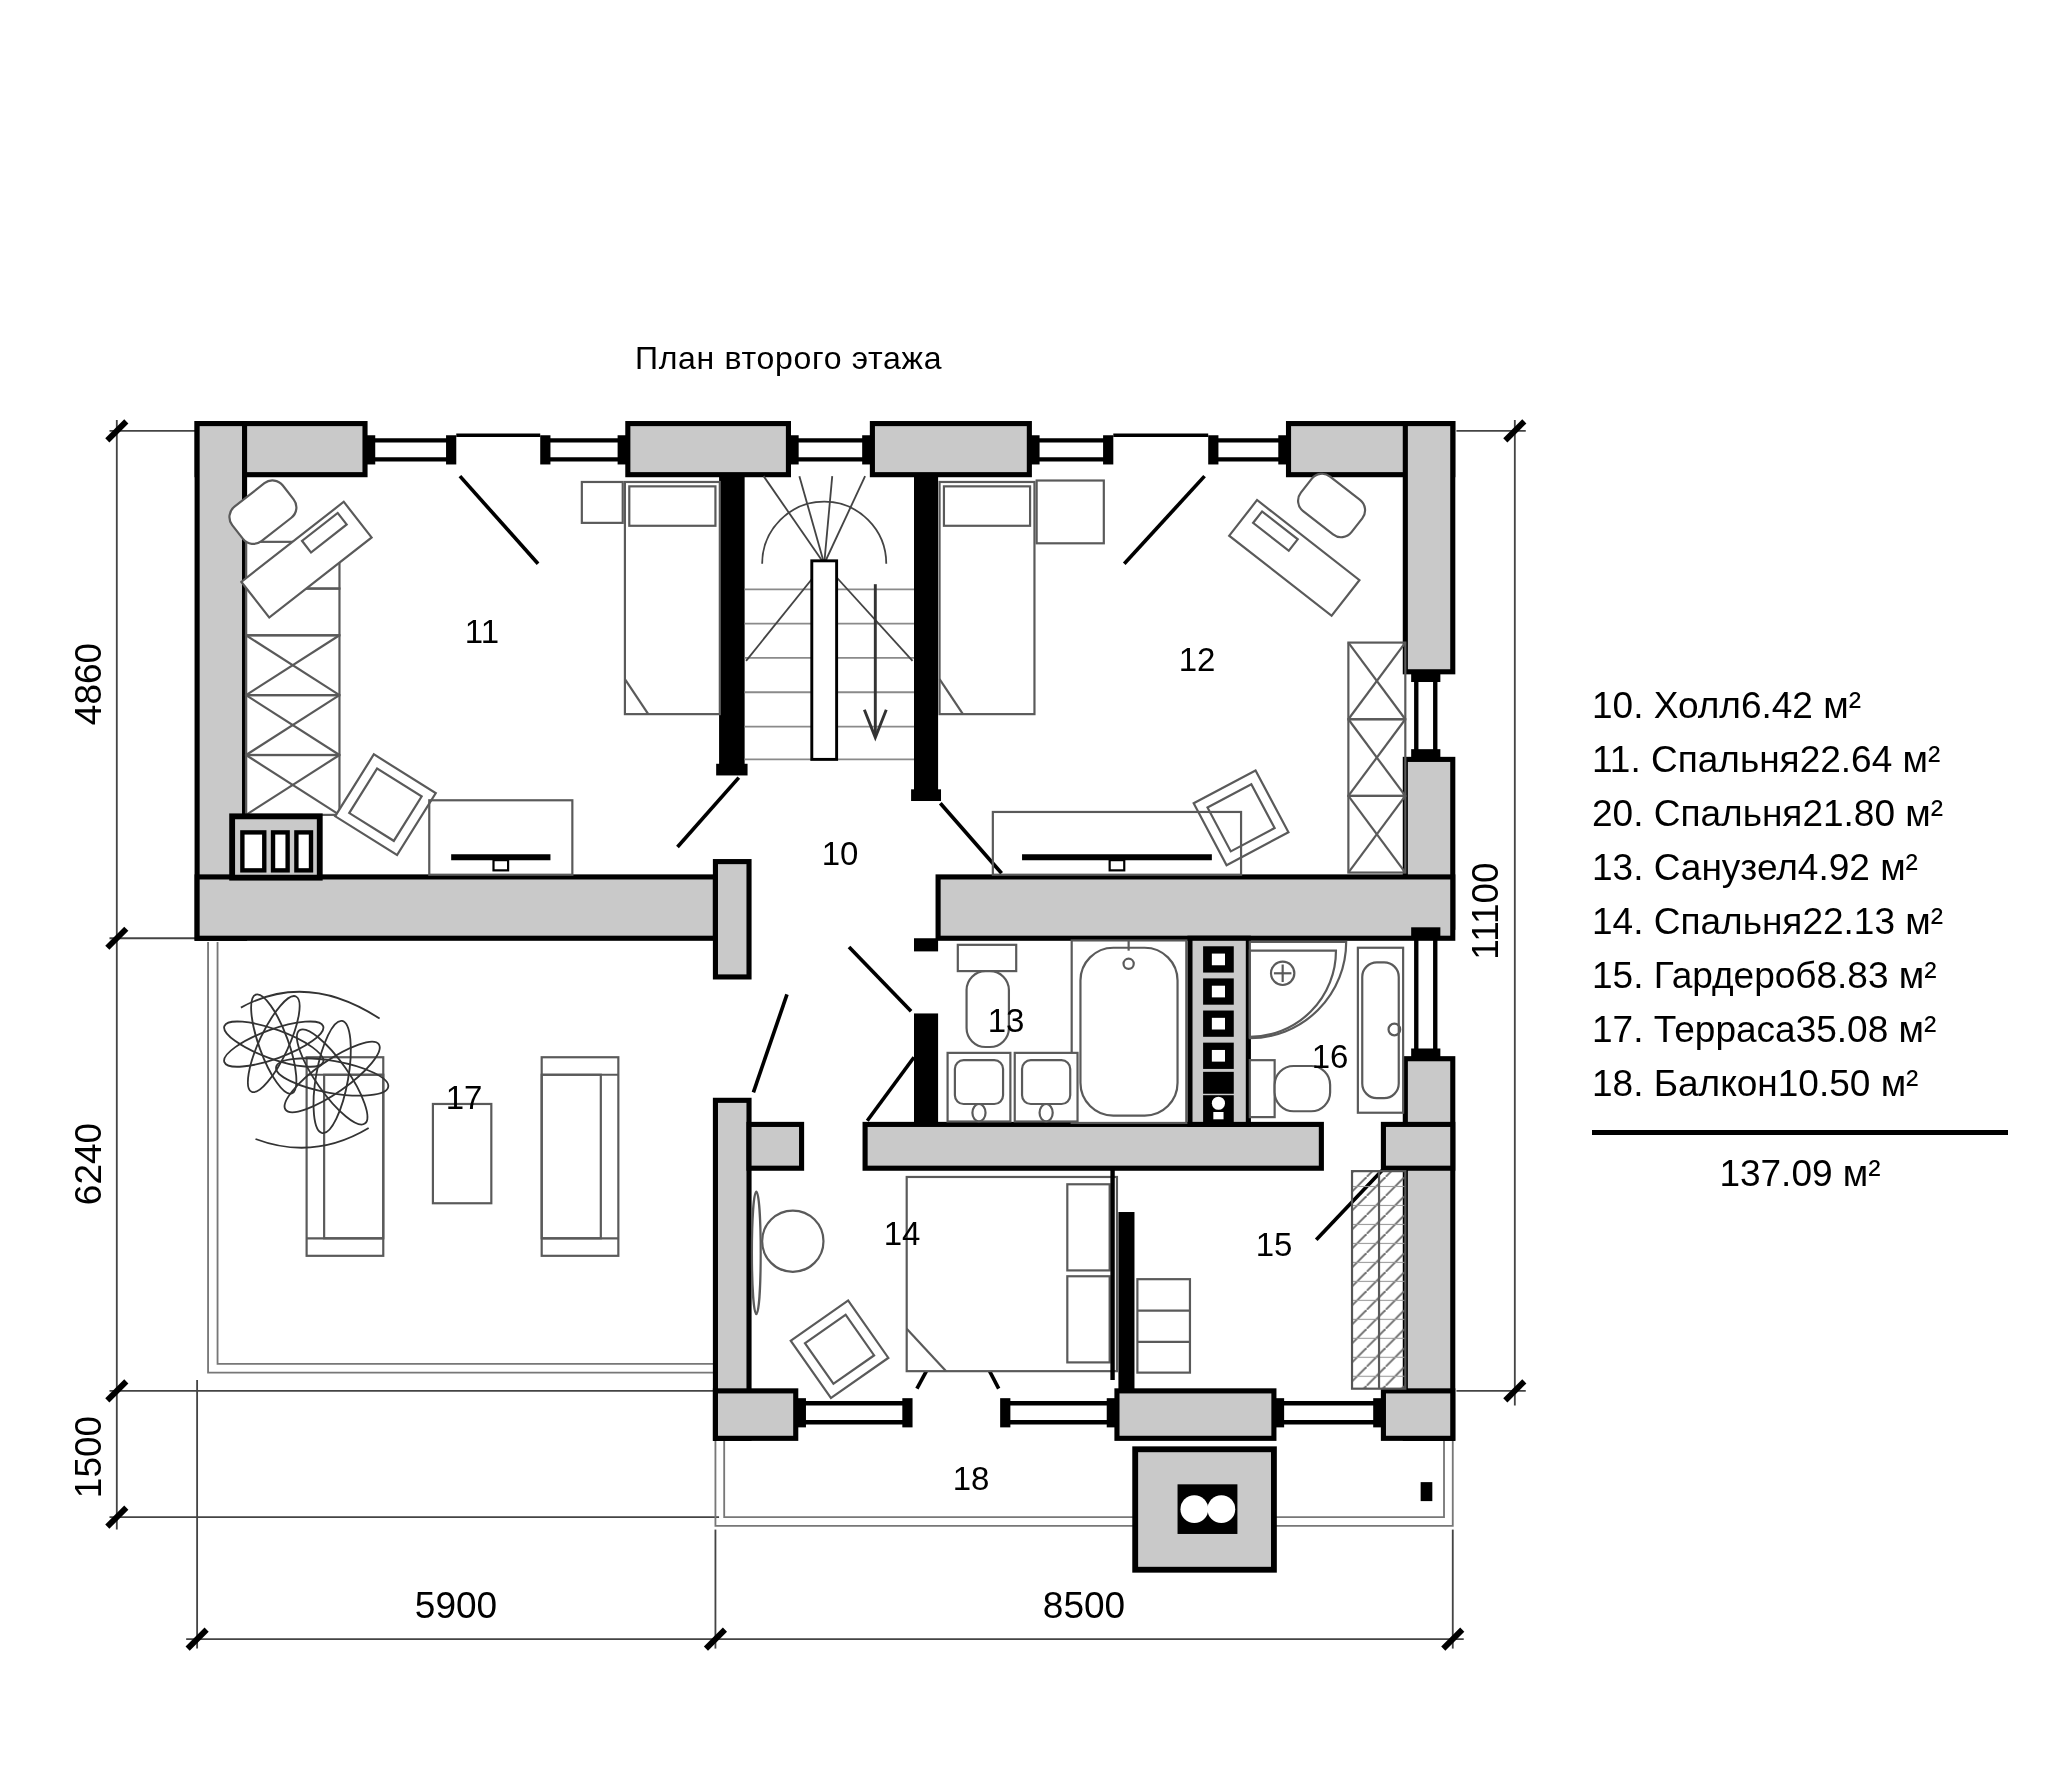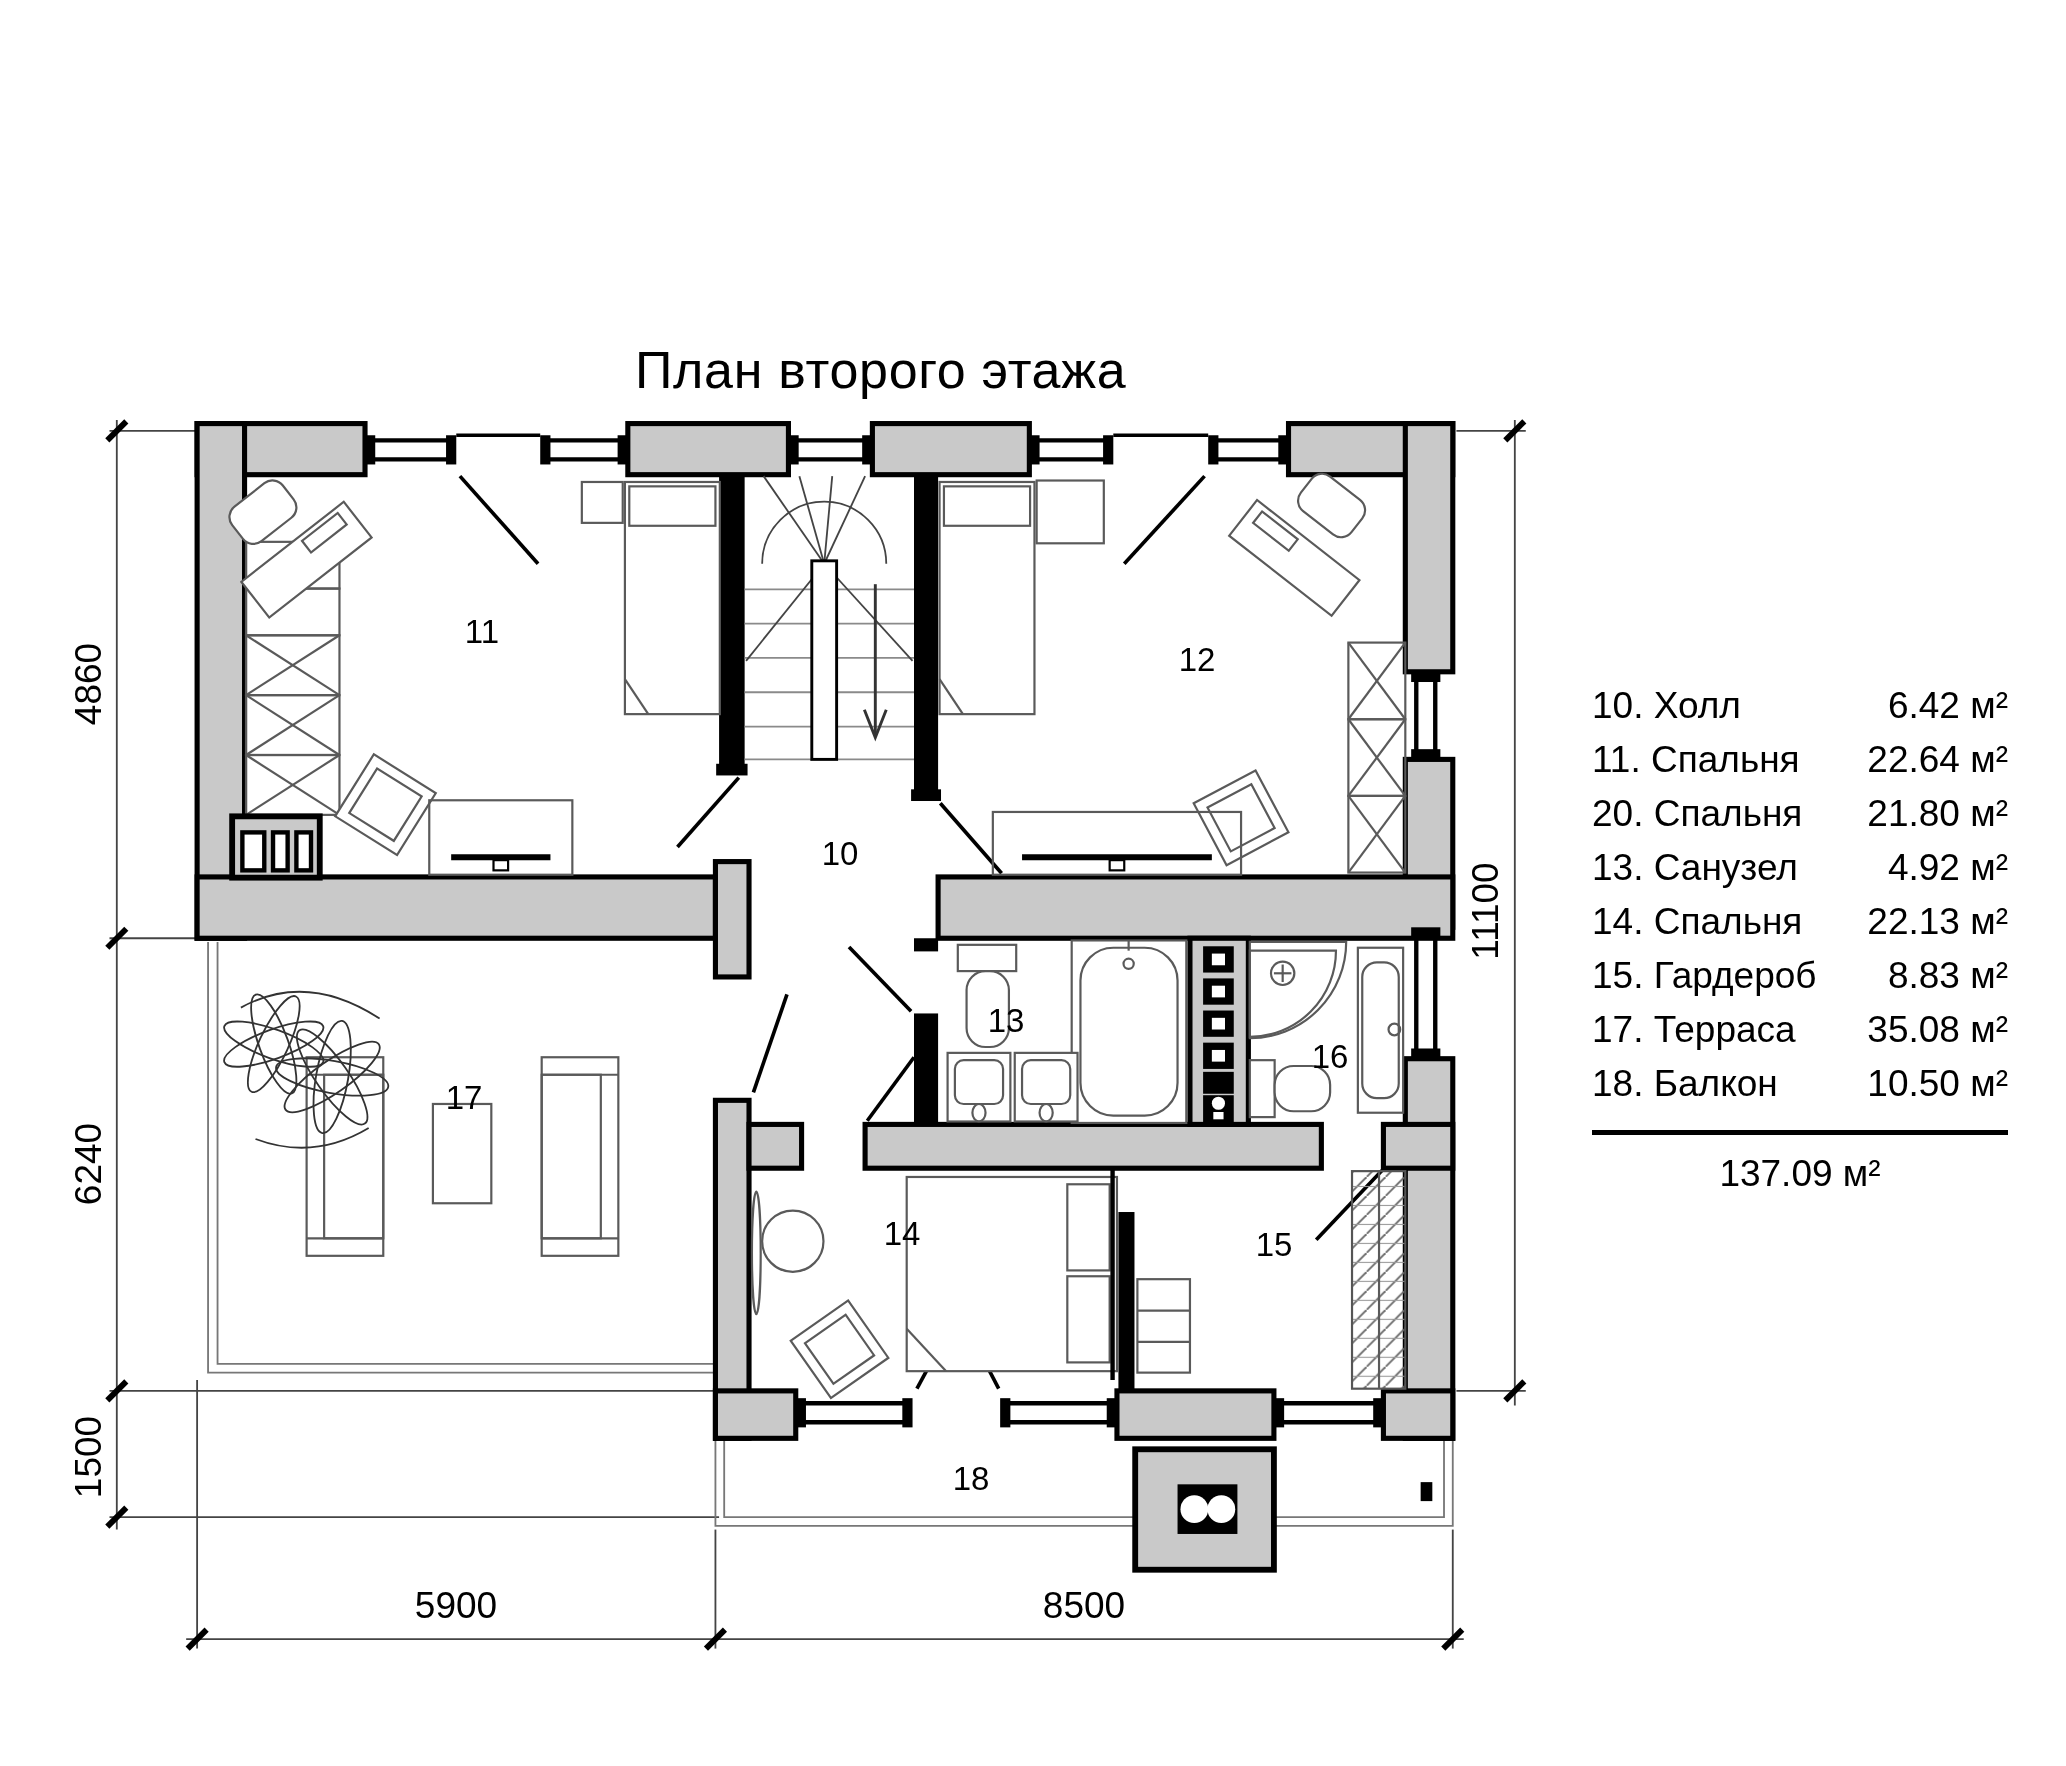--- a/index.html
+++ b/index.html
@@ -1,25 +1,25 @@
 <!DOCTYPE html>
 <html style="font-size:11.7px"><head>
 <meta charset="utf-8">
 <style>
   html,body{margin:0;padding:0;background:#fff;}
   body{width:2066px;height:1767px;position:relative;font-family:"Liberation Sans",sans-serif;color:#000;}
   #stage{position:absolute;inset:0;width:2066px;height:1767px;}
   svg{position:absolute;left:0;top:0;}
   .abs{position:absolute;}
-  .title{font-size:52px;letter-spacing:0.7px;}
+  .title{font-size:32px;letter-spacing:0.7px;}
   .marker{font-size:33px;transform:translate(-50%,-50%);}
   .dimv{font-size:37px;transform:translate(-50%,-50%) rotate(-90deg);white-space:nowrap;}
   .dimh{font-size:37px;transform:translate(-50%,-50%);white-space:nowrap;}
   .legend{position:absolute;left:1592px;top:679px;width:416px;}
-  .lrow{display:flex;justify-content:space-between;font-size:37px;line-height:54px;white-space:nowrap;}
+  .lrow{display:flex;font-size:37px;line-height:54px;white-space:nowrap;}
   .lsep{border-top:5.1px solid #000;margin-top:19px;}
   .ltotal{text-align:center;font-size:37px;line-height:54px;margin-top:12px;}
   
   .w{fill:#c9c9c9;stroke:#000;stroke-width:7;}
   .wb{fill:#000;stroke:none;}
   .f{fill:none;stroke:#5a5a5a;stroke-width:3;}
   .f2{fill:#fff;stroke:#5a5a5a;stroke-width:3;}
   .fg{fill:none;stroke:#8a8a8a;stroke-width:2.5;}
   .win{fill:none;stroke:#000;stroke-width:6;}
   .thin{fill:none;stroke:#777;stroke-width:2.5;}

